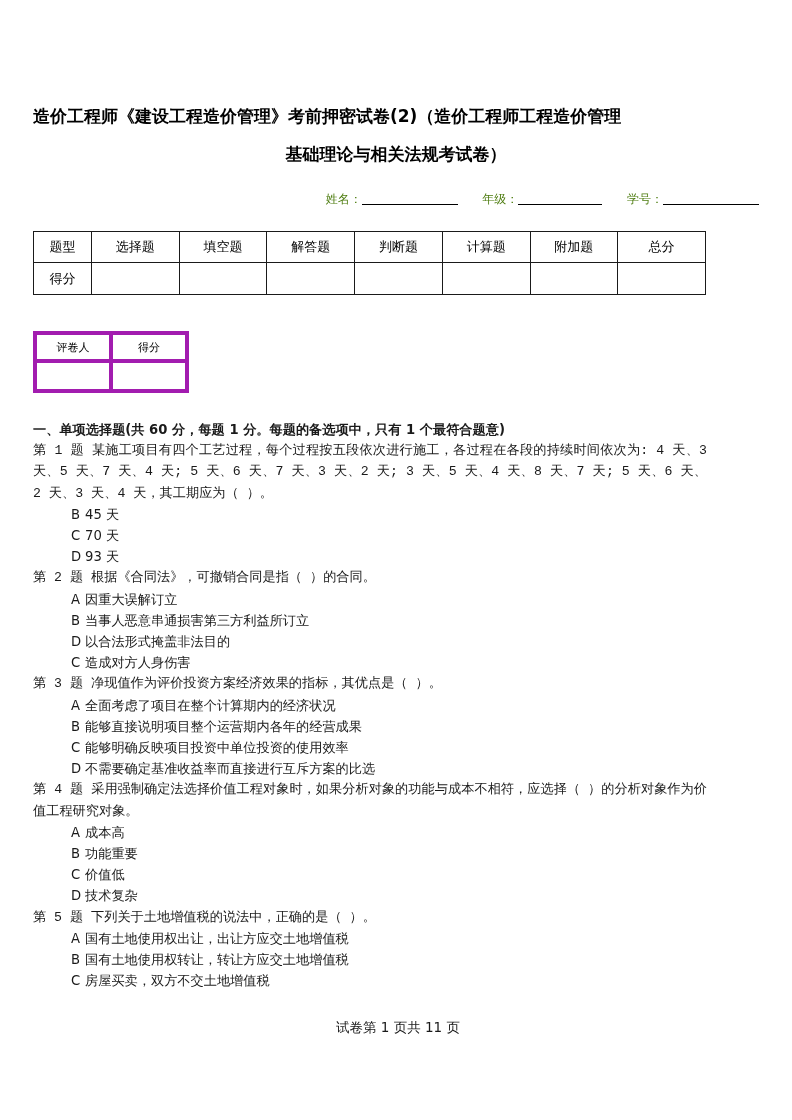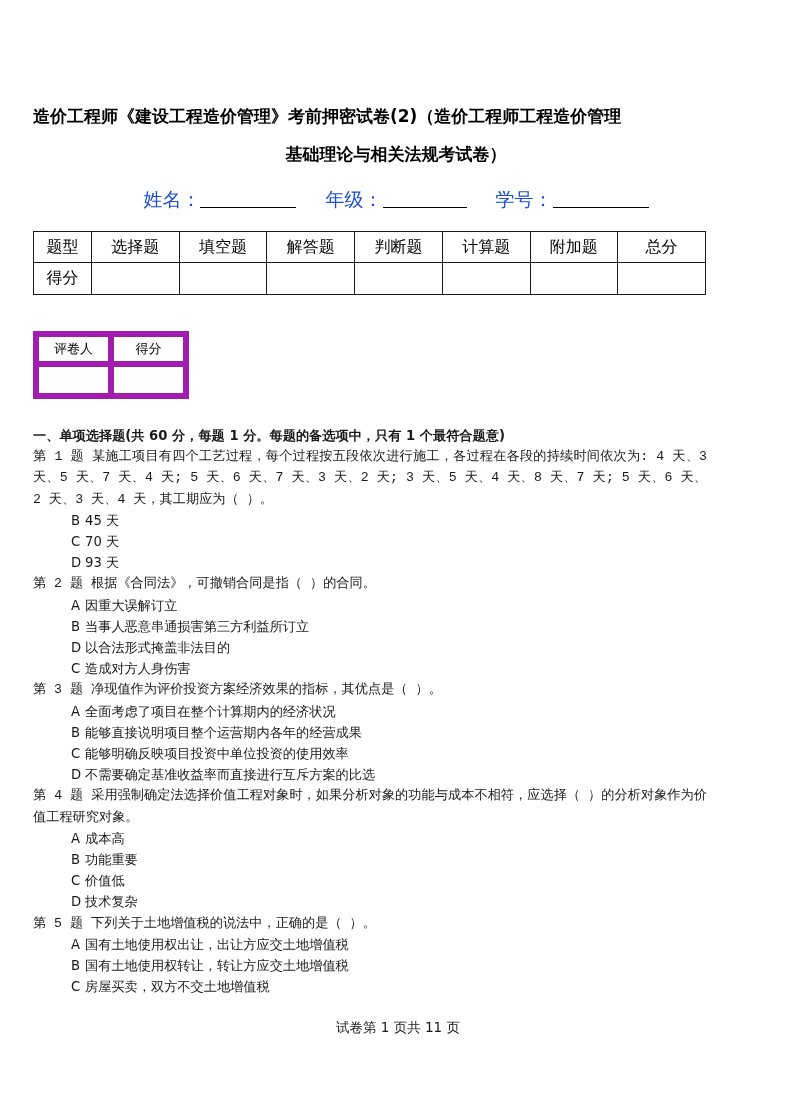--- a/index.html
+++ b/index.html
@@ -33,24 +33,24 @@
     text-align: center;
     letter-spacing: 0px;
     color: #000;
   }
   .doc-title .line1 { display: block; text-align: left; white-space: nowrap; }
   .doc-title .line2 { display: block; text-align: center; }
 
   
   .identity {
     margin-top: 16px;
-    text-align: center;
-    font-size: 19px;
+    text-align: right;
+    font-size: 12px;
     line-height: 20px;
-    color: #1d4ed8;
+    color: #4d7c0f;
     white-space: nowrap;
   }
   .identity .field { display: inline-block; }
   .identity .rule {
     display: inline-block;
     border-bottom: 1px solid #000;
     vertical-align: -2px;
   }
   .rule-a { width: 96px; }
   .rule-b { width: 84px; }
@@ -63,42 +63,42 @@
     border-collapse: collapse;
     width: 673px;
     table-layout: fixed;
     border: 1.6px solid #1a1a1a;
   }
   .score-table td {
     border: 1px solid #1a1a1a;
     height: 28px;
     text-align: center;
     vertical-align: middle;
-    font-size: 16px;
+    font-size: 13px;
     color: #000;
     padding: 0;
   }
   .score-table .col-head { width: 57px; }
   .score-table tr.head td { height: 30px; }
   .score-table tr.body td { height: 31px; }
 
   
   .grader-table {
     margin-top: 36px;
     border-collapse: collapse;
     width: 156px;
     table-layout: fixed;
     border: 1.6px solid #1a1a1a;
   }
   .grader-table td {
-    border: 6px solid #a21caf;
+    border: 4px solid #a21caf;
     height: 24px;
     text-align: center;
     vertical-align: middle;
-    font-size: 13px;
+    font-size: 11px;
     color: #000;
     padding: 0;
   }
   .grader-table tr.body td { height: 26px; }
 
   
   .content {
     margin-top: 26px;
     width: 674px;
     font-size: 13.2px;

